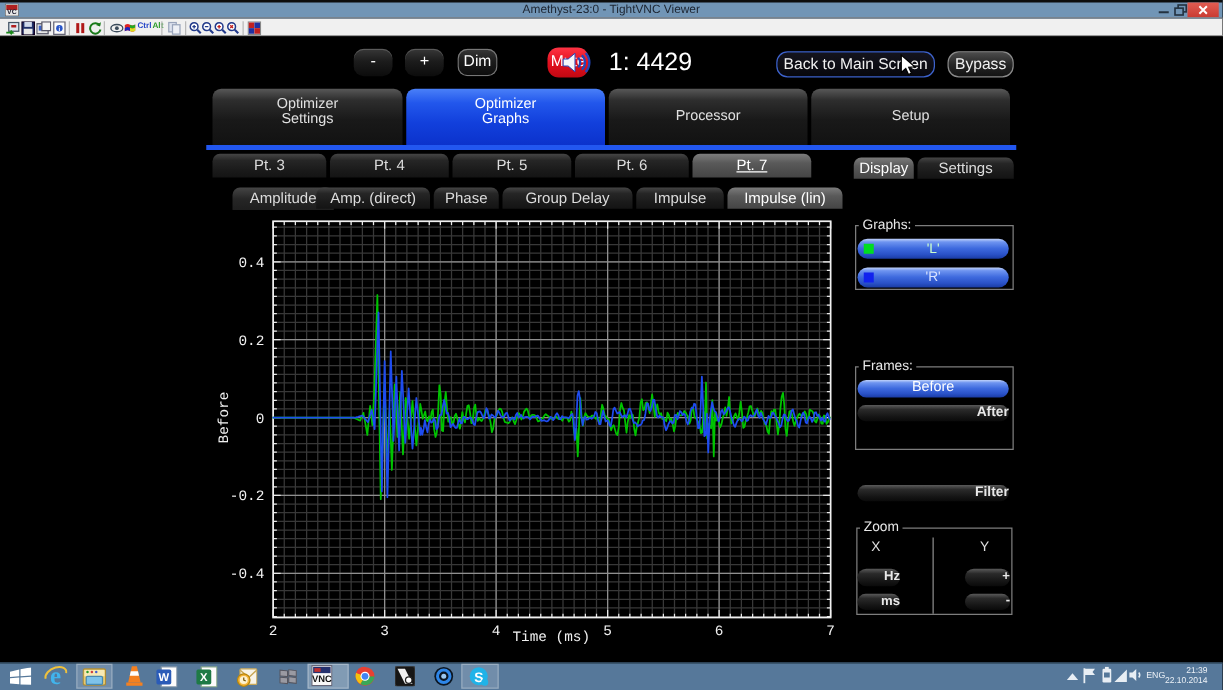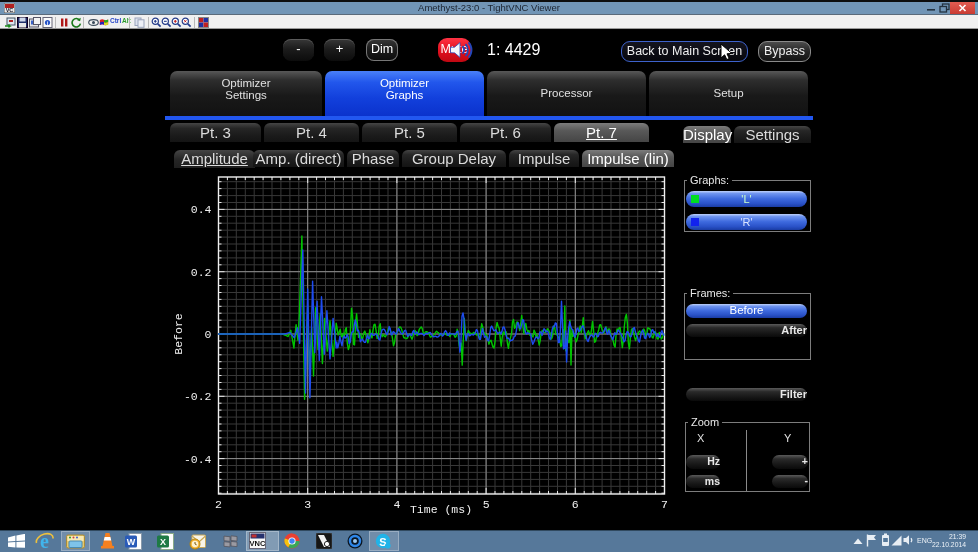--- a/index.html
+++ b/index.html
@@ -37,21 +37,21 @@
   color:#f0f0f0; font-size:12.5px; text-align:center; }
 #bypassbtn { position:absolute; border-radius:9px; border:1px solid #8a8a8a;
   background:linear-gradient(180deg,#4c4c4c 0%,#262626 50%,#141414 100%);
   color:#f0f0f0; font-size:12.5px; text-align:center; }
 .maintab { position:absolute; top:71px; height:45px; border-radius:7px 7px 0 0;
   background:linear-gradient(180deg,#585858 0%,#2e2e2e 20%,#191919 55%,#121212 100%);
   color:#e0e0e0; font-size:11.5px; text-align:center; }
 .maintab.sel { background:linear-gradient(180deg,#4a80f8 0%,#2257ec 25%,#1240dc 60%,#0b32cc 100%); color:#fff; }
 .subtab { position:absolute; border-radius:6px 6px 0 0;
   background:linear-gradient(180deg,#454545 0%,#262626 28%,#1a1a1a 70%,#141414 100%);
-  color:#dcdcdc; font-size:15px; text-align:center; }
+  color:#dcdcdc; font-size:12px; text-align:center; }
 .subtab.sel { background:linear-gradient(180deg,#7c7c7c 0%,#595959 40%,#454545 100%); color:#fff; }
 .grpbox { position:absolute; border:1px solid #7d7d7d; }
 .grplbl { position:absolute; background:#000; color:#e8e8e8; font-size:11px;
   padding:0 3px; line-height:12px; }
 .pill-blue { position:absolute; border-radius:8px;
   background:linear-gradient(180deg,#c0d2fa 0%,#6e94f0 16%,#3e6ade 48%,#2a52c8 78%,#1a3ca4 100%);
   text-align:center; }
 .pill-dark { position:absolute; border-radius:7px;
   background:linear-gradient(180deg,#5a5a5a 0%,#2a2a2a 28%,#161616 70%,#0a0a0a 100%);
   color:#e8e8e8; text-align:right;font-weight:bold; }
@@ -157,39 +157,39 @@
     <div class="btn-dark" style="left:283px;top:39px;width:31px;height:22px;color:#fff;font-size:13px;text-align:center;line-height:20px;">-</div>
     <div class="btn-dark" style="left:324px;top:39px;width:31px;height:22px;color:#fff;font-size:13px;text-align:center;line-height:20px;">+</div>
     <div class="btn-dark" style="left:366px;top:39px;width:32px;height:22px;color:#fff;font-size:12.5px;text-align:center;line-height:21px;box-shadow:inset 0 0 0 1px #777;">Dim</div>
     <div id="mute" style="left:412px;top:38px;width:33px;height:24px;line-height:23px;">Mute</div>
     <svg class="abs" style="left:449px;top:40px" width="30" height="20">
  <path d="M1.5 7.2 L5.5 7.2 L11 2.6 L11 17.4 L5.5 12.8 L1.5 12.8 Z" fill="#f6f6fa" stroke="#2446b8" stroke-width="0.8"></path>
  <path d="M13.5 6.2 A5.2 5.2 0 0 1 13.5 13.8" fill="none" stroke="#2446b8" stroke-width="1.9"></path>
  <path d="M16.5 4.2 A8.2 8.2 0 0 1 16.5 15.8" fill="none" stroke="#2446b8" stroke-width="1.9"></path>
  <path d="M19.5 2.4 A11.2 11.2 0 0 1 19.5 17.6" fill="none" stroke="#2446b8" stroke-width="1.9"></path>
 </svg>
-    <div class="vol-txt" style="left:487px;top:40px;font-size:16px;line-height:20px;">1: 4429</div>
+    <div class="vol-txt" style="left:487px;top:40px;font-size:20px;line-height:20px;">1: 4429</div>
     <div id="backbtn" style="left:621px;top:41px;width:127px;height:21px;line-height:18px;">Back to Main Screen</div>
     <div id="bypassbtn" style="left:758px;top:41px;width:53px;height:21px;line-height:19px;">Bypass</div>
     <svg class="abs" style="left:719px;top:43px" width="16" height="20">
  <path d="M2 1 L2 15 L5.6 11.8 L7.8 16.6 L10.2 15.5 L8 10.8 L12.8 10.4 Z" fill="#fff" stroke="#000" stroke-width="1"></path>
 </svg>
     <div class="maintab" style="left:170px;width:152px;padding-top:6px;">Optimizer<br>Settings</div>
     <div class="maintab sel" style="left:325px;width:159px;padding-top:6px;">Optimizer<br>Graphs</div>
     <div class="maintab" style="left:649px;width:159px;line-height:44px;">Setup</div>
     <div class="maintab" style="left:487px;width:159px;line-height:44px;">Processor</div>
     <div class="abs" style="left:165px;top:116px;width:648px;height:3.5px;background:#2257f0;"></div>
     <div class="subtab" style="left:170px;top:123px;width:91px;height:19px;line-height:19px;">Pt. 3</div>
     <div class="subtab" style="left:264px;top:123px;width:95px;height:19px;line-height:19px;">Pt. 4</div>
     <div class="subtab" style="left:362px;top:123px;width:95px;height:19px;line-height:19px;">Pt. 5</div>
     <div class="subtab" style="left:460px;top:123px;width:91px;height:19px;line-height:19px;">Pt. 6</div>
     <div class="subtab sel" style="left:554px;top:123px;width:95px;height:19px;line-height:19px;text-decoration:underline;">Pt. 7</div>
     <div class="subtab sel" style="left:683px;top:126px;width:48px;height:17px;line-height:17px;">Display</div>
     <div class="subtab" style="left:734px;top:126px;width:77px;height:17px;line-height:17px;">Settings</div>
-    <div class="subtab" style="left:174px;top:150px;width:81px;height:33px;line-height:17px;text-decoration:underline;">Amplitude</div>
+    <div class="subtab" style="left:186px;top:150px;width:81px;height:33px;line-height:17px;">Amplitude</div>
     <div class="subtab" style="left:253px;top:150px;width:91px;height:17px;line-height:17px;">Amp. (direct)</div>
     <div class="subtab" style="left:347px;top:150px;width:52px;height:17px;line-height:17px;">Phase</div>
     <div class="subtab" style="left:402px;top:150px;width:104px;height:17px;line-height:17px;">Group Delay</div>
     <div class="subtab" style="left:509px;top:150px;width:70px;height:17px;line-height:17px;">Impulse</div>
     <div class="subtab sel" style="left:582px;top:150px;width:92px;height:17px;line-height:17px;">Impulse (lin)</div>
     <svg class="abs" style="left:165px;top:168px" width="515" height="360">
 <rect width="515" height="360" fill="#000"></rect>
 <path d="M62.4 9V326M71.3 9V326M80.3 9V326M89.2 9V326M98.1 9V326M107.0 9V326M115.9 9V326M124.9 9V326M133.8 9V326M142.7 9V326M151.6 9V326M160.5 9V326M169.5 9V326M178.4 9V326M187.3 9V326M196.2 9V326M205.1 9V326M214.1 9V326M223.0 9V326M231.9 9V326M240.8 9V326M249.7 9V326M258.7 9V326M267.6 9V326M276.5 9V326M285.4 9V326M294.3 9V326M303.3 9V326M312.2 9V326M321.1 9V326M330.0 9V326M338.9 9V326M347.9 9V326M356.8 9V326M365.7 9V326M374.6 9V326M383.5 9V326M392.5 9V326M401.4 9V326M410.3 9V326M419.2 9V326M428.1 9V326M437.1 9V326M446.0 9V326M454.9 9V326M463.8 9V326M472.7 9V326M481.7 9V326M490.6 9V326M53.5 13.7H499.5M53.5 20.6H499.5M53.5 27.6H499.5M53.5 34.5H499.5M53.5 41.4H499.5M53.5 48.3H499.5M53.5 55.2H499.5M53.5 62.2H499.5M53.5 69.1H499.5M53.5 76.0H499.5M53.5 82.9H499.5M53.5 89.9H499.5M53.5 96.8H499.5M53.5 103.7H499.5M53.5 110.6H499.5M53.5 117.5H499.5M53.5 124.5H499.5M53.5 131.4H499.5M53.5 138.3H499.5M53.5 145.2H499.5M53.5 152.2H499.5M53.5 159.1H499.5M53.5 166.0H499.5M53.5 172.9H499.5M53.5 179.8H499.5M53.5 186.8H499.5M53.5 193.7H499.5M53.5 200.6H499.5M53.5 207.5H499.5M53.5 214.5H499.5M53.5 221.4H499.5M53.5 228.3H499.5M53.5 235.2H499.5M53.5 242.1H499.5M53.5 249.1H499.5M53.5 256.0H499.5M53.5 262.9H499.5M53.5 269.8H499.5M53.5 276.8H499.5M53.5 283.7H499.5M53.5 290.6H499.5M53.5 297.5H499.5M53.5 304.4H499.5M53.5 311.4H499.5M53.5 318.3H499.5M53.5 325.2H499.5" stroke="#383838" stroke-width="1"></path>
 <path d="M142.7 9V326M231.9 9V326M321.1 9V326M410.3 9V326M53.5 41.4H499.5M53.5 103.7H499.5M53.5 166.0H499.5M53.5 228.3H499.5M53.5 290.6H499.5" stroke="#8f8f8f" stroke-width="1"></path>
 <path d="M53.5 326v-6M53.5 9v6M62.4 326v-3M62.4 9v3M71.3 326v-3M71.3 9v3M80.3 326v-3M80.3 9v3M89.2 326v-3M89.2 9v3M98.1 326v-3M98.1 9v3M107.0 326v-3M107.0 9v3M115.9 326v-3M115.9 9v3M124.9 326v-3M124.9 9v3M133.8 326v-3M133.8 9v3M142.7 326v-6M142.7 9v6M151.6 326v-3M151.6 9v3M160.5 326v-3M160.5 9v3M169.5 326v-3M169.5 9v3M178.4 326v-3M178.4 9v3M187.3 326v-3M187.3 9v3M196.2 326v-3M196.2 9v3M205.1 326v-3M205.1 9v3M214.1 326v-3M214.1 9v3M223.0 326v-3M223.0 9v3M231.9 326v-6M231.9 9v6M240.8 326v-3M240.8 9v3M249.7 326v-3M249.7 9v3M258.7 326v-3M258.7 9v3M267.6 326v-3M267.6 9v3M276.5 326v-3M276.5 9v3M285.4 326v-3M285.4 9v3M294.3 326v-3M294.3 9v3M303.3 326v-3M303.3 9v3M312.2 326v-3M312.2 9v3M321.1 326v-6M321.1 9v6M330.0 326v-3M330.0 9v3M338.9 326v-3M338.9 9v3M347.9 326v-3M347.9 9v3M356.8 326v-3M356.8 9v3M365.7 326v-3M365.7 9v3M374.6 326v-3M374.6 9v3M383.5 326v-3M383.5 9v3M392.5 326v-3M392.5 9v3M401.4 326v-3M401.4 9v3M410.3 326v-6M410.3 9v6M419.2 326v-3M419.2 9v3M428.1 326v-3M428.1 9v3M437.1 326v-3M437.1 9v3M446.0 326v-3M446.0 9v3M454.9 326v-3M454.9 9v3M463.8 326v-3M463.8 9v3M472.7 326v-3M472.7 9v3M481.7 326v-3M481.7 9v3M490.6 326v-3M490.6 9v3M499.5 326v-6M499.5 9v6M53.5 166.0h6M499.5 166.0h-6M53.5 159.1h3M499.5 159.1h-3M53.5 152.2h3M499.5 152.2h-3M53.5 145.2h3M499.5 145.2h-3M53.5 138.3h3M499.5 138.3h-3M53.5 131.4h3M499.5 131.4h-3M53.5 124.5h3M499.5 124.5h-3M53.5 117.5h3M499.5 117.5h-3M53.5 110.6h3M499.5 110.6h-3M53.5 103.7h6M499.5 103.7h-6M53.5 96.8h3M499.5 96.8h-3M53.5 89.9h3M499.5 89.9h-3M53.5 82.9h3M499.5 82.9h-3M53.5 76.0h3M499.5 76.0h-3M53.5 69.1h3M499.5 69.1h-3M53.5 62.2h3M499.5 62.2h-3M53.5 55.2h3M499.5 55.2h-3M53.5 48.3h3M499.5 48.3h-3M53.5 41.4h6M499.5 41.4h-6M53.5 34.5h3M499.5 34.5h-3M53.5 27.6h3M499.5 27.6h-3M53.5 20.6h3M499.5 20.6h-3M53.5 13.7h3M499.5 13.7h-3M53.5 172.9h3M499.5 172.9h-3M53.5 179.8h3M499.5 179.8h-3M53.5 186.8h3M499.5 186.8h-3M53.5 193.7h3M499.5 193.7h-3M53.5 200.6h3M499.5 200.6h-3M53.5 207.5h3M499.5 207.5h-3M53.5 214.5h3M499.5 214.5h-3M53.5 221.4h3M499.5 221.4h-3M53.5 228.3h6M499.5 228.3h-6M53.5 235.2h3M499.5 235.2h-3M53.5 242.1h3M499.5 242.1h-3M53.5 249.1h3M499.5 249.1h-3M53.5 256.0h3M499.5 256.0h-3M53.5 262.9h3M499.5 262.9h-3M53.5 269.8h3M499.5 269.8h-3M53.5 276.8h3M499.5 276.8h-3M53.5 283.7h3M499.5 283.7h-3M53.5 290.6h6M499.5 290.6h-6M53.5 297.5h3M499.5 297.5h-3M53.5 304.4h3M499.5 304.4h-3M53.5 311.4h3M499.5 311.4h-3M53.5 318.3h3M499.5 318.3h-3M53.5 325.2h3M499.5 325.2h-3" stroke="#e8e8e8" stroke-width="1"></path>

